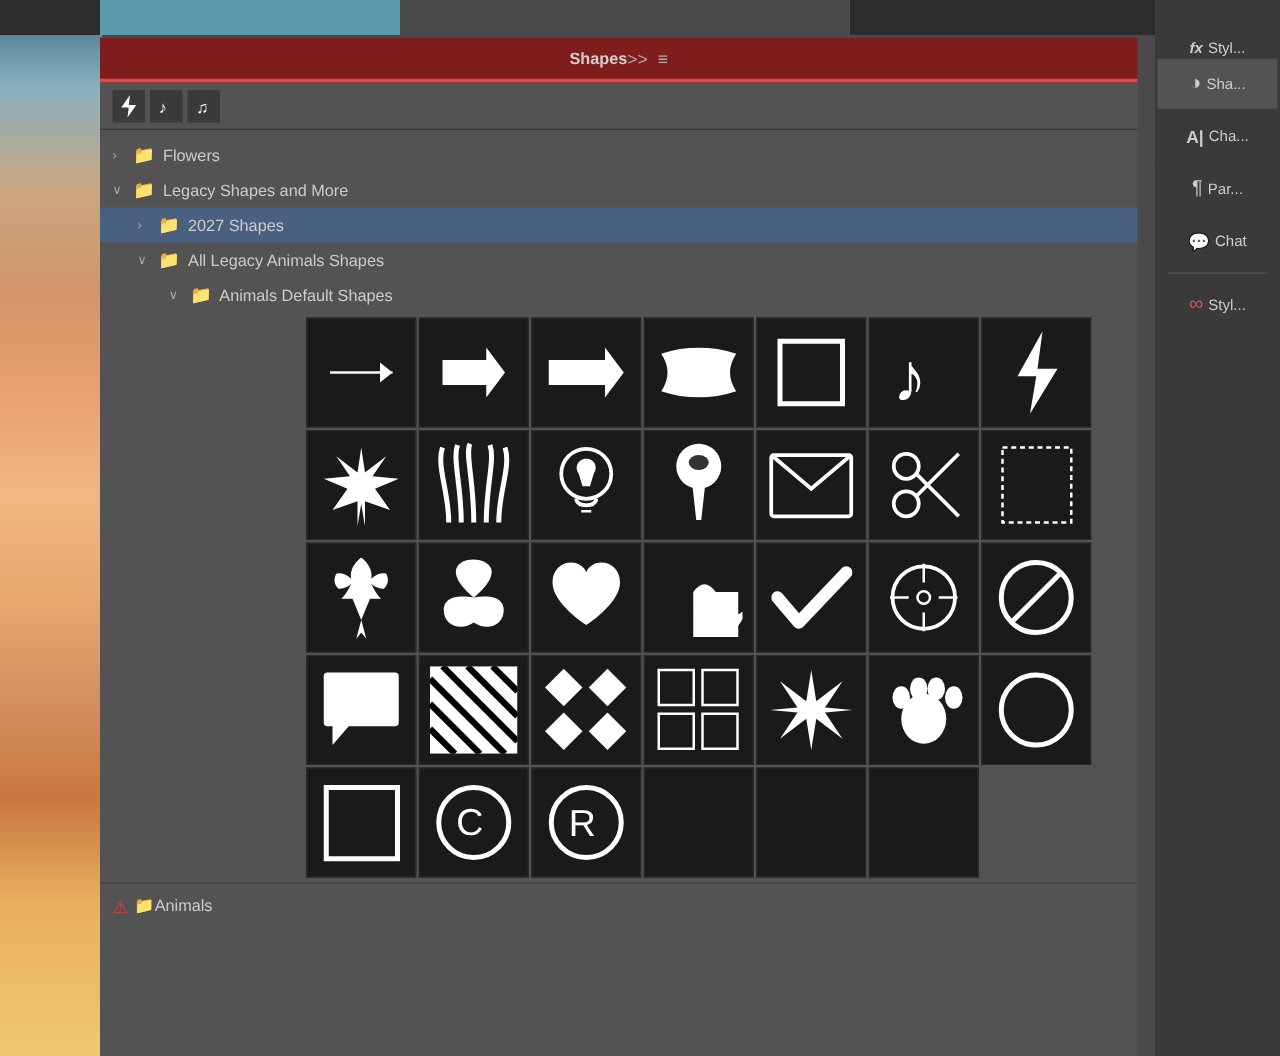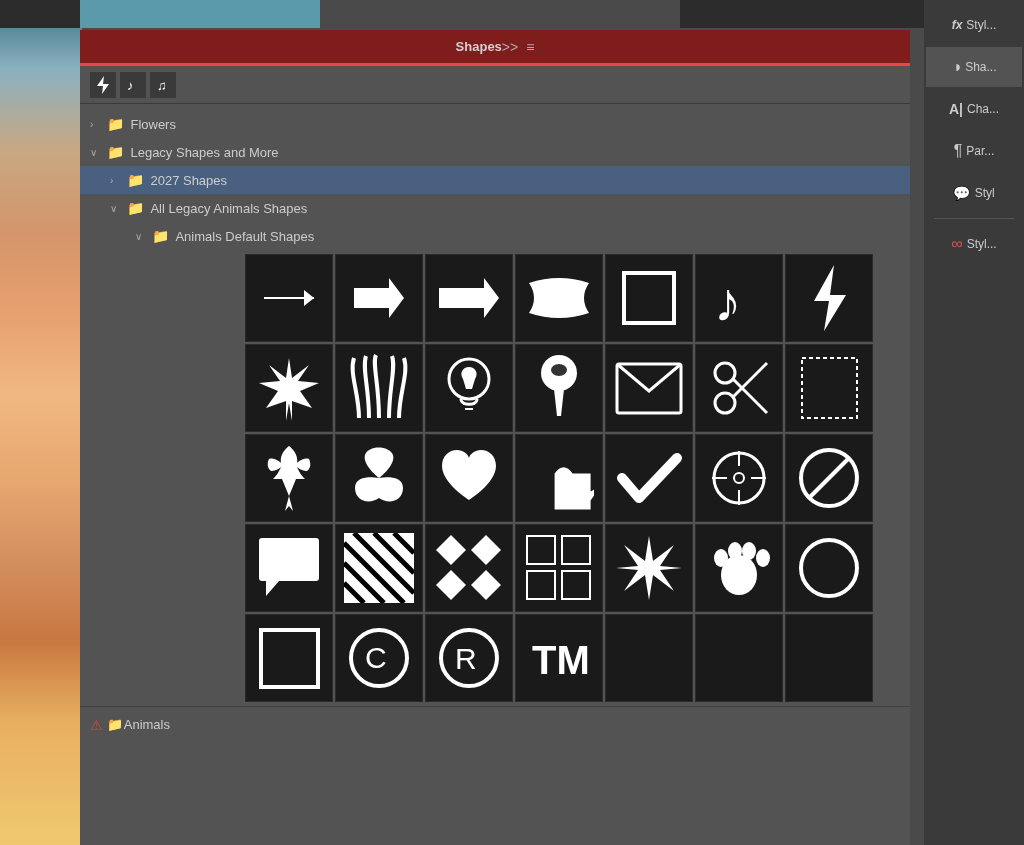--- a/index.html
+++ b/index.html
@@ -511,43 +511,38 @@
             <circle cx="32" cy="32" r="28" fill="none" stroke="white" stroke-width="4"></circle>
             <text x="18" y="42" font-size="30" fill="white" font-family="Arial">C</text>
           </svg>
         </div>
         <div class="shape-cell">
           <svg width="65" height="65" viewBox="0 0 65 65">
             <circle cx="32" cy="32" r="28" fill="none" stroke="white" stroke-width="4"></circle>
             <text x="18" y="43" font-size="30" fill="white" font-family="Arial">R</text>
           </svg>
         </div>
-        <div class="shape-cell">
-          <svg width="65" height="65" viewBox="0 0 65 65">
-            <text x="5" y="48" font-size="40" fill="white" font-family="Arial" font-weight="bold">TM</text>
-          </svg>
-        </div>
         <div class="shape-cell"></div>
         <div class="shape-cell"></div>
         <div class="shape-cell"></div>
       </div>
     </div>
 
     <div class="bottom-item">
       <span style="color: #e04040; margin-right: 5px; font-size:14px;">⚠</span>
       <span class="folder-icon">📁</span>
       <span>Animals</span>
     </div>
 
   </div>
 </div>
 
 <div class="right-sidebar">
 
-  <div class="sidebar-tab" style="gap:4px;">
+  <div class="sidebar-tab" style="gap:4px;align-items:flex-end;">
     <span style="font-weight:bold;font-style:italic;color:#ccc;">fx</span>
     <span>Styl...</span>
   </div>
 
   <div class="sidebar-tab active" style="gap:4px;">
     <span style="font-size:16px;">◑</span>
     <span>Sha...</span>
   </div>
 
   <div class="sidebar-tab" style="gap:4px;">
@@ -555,21 +550,21 @@
     <span>Cha...</span>
   </div>
 
   <div class="sidebar-tab" style="gap:4px;">
     <span style="font-size:16px;">¶</span>
     <span>Par...</span>
   </div>
 
   <div class="sidebar-tab" style="gap:4px;">
     <span style="font-size:14px;">💬</span>
-    <span>Styl</span>
+    <span>Chat</span>
   </div>
 
   <div class="sidebar-separator"></div>
 
   <div class="sidebar-tab" style="gap:4px;">
     <span style="font-size:16px;color:#e05050;">∞</span>
     <span>Styl...</span>
   </div>
 
 </div>

